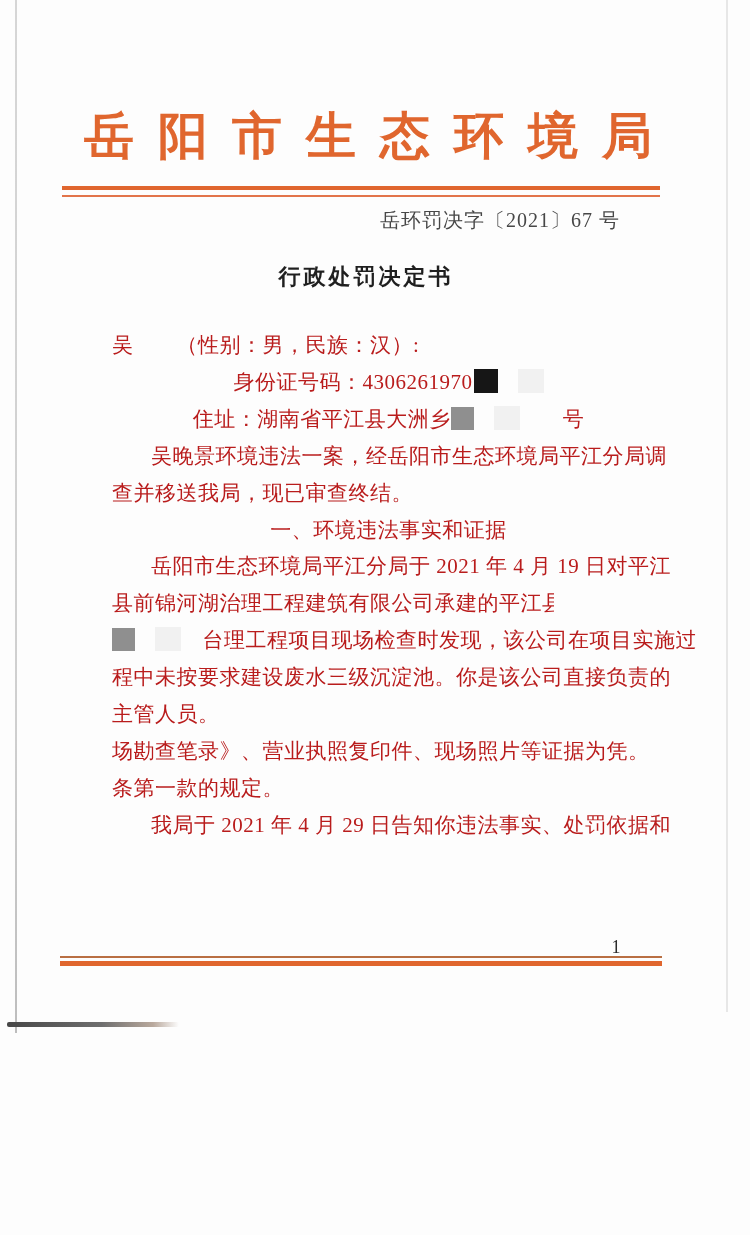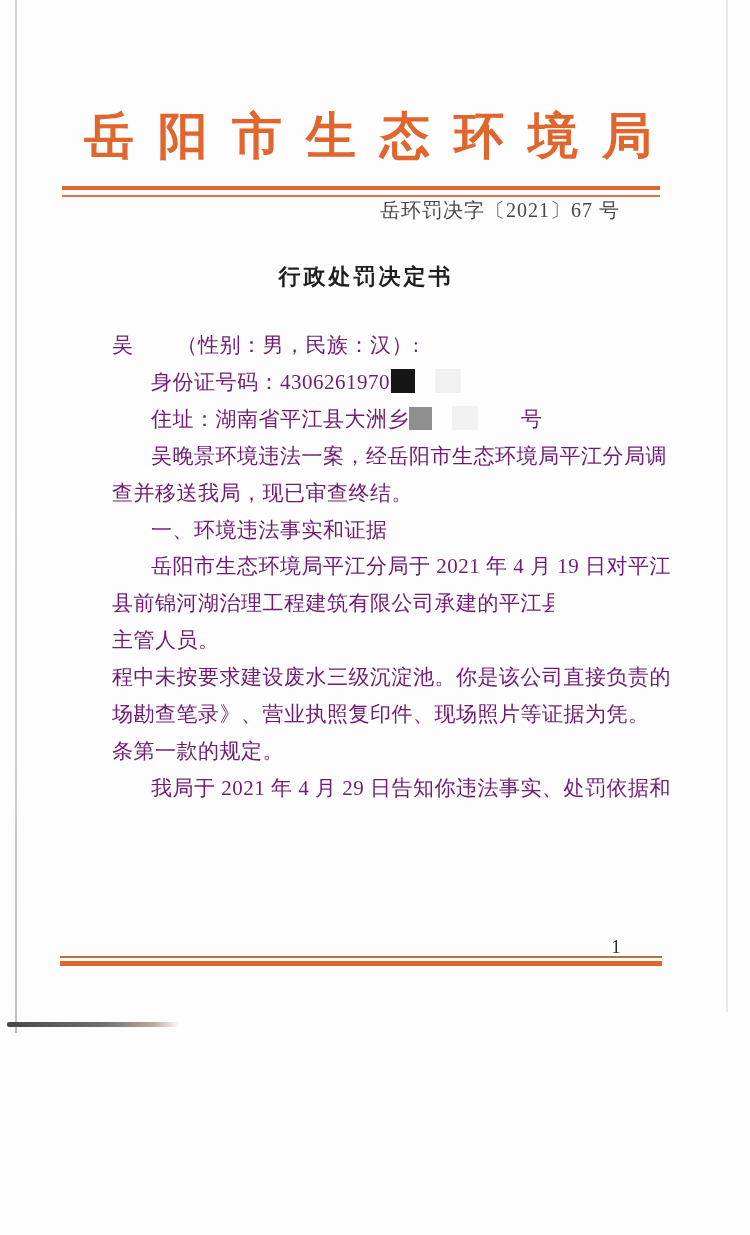--- a/index.html
+++ b/index.html
@@ -41,41 +41,41 @@
   }
   .rule-thick-top {
     position: absolute; left: 62px; top: 186px; width: 598px; height: 4px;
     background: var(--accent, #e0662e);
   }
   .rule-thin-bottom {
     position: absolute; left: 62px; top: 195px; width: 598px; height: 2px;
     background: #e2744a;
   }
   .doc-number {
-    position: absolute; left: 112px; top: 197px; width: 508px;
+    position: absolute; left: 112px; top: 207px; width: 508px;
     text-align: right;
     font-size: 20px; color: #474747; letter-spacing: 1px;
   }
 
   
   .doc-title {
     position: absolute; left: 112px; top: 262px; width: 508px;
     text-align: center;
     font-size: 22px; font-weight: bold; color: #1f1f1f;
     letter-spacing: 3px;
   }
 
   
   .doc-body {
     position: absolute; left: 112px; top: 327px; width: 514px;
-    font-size: 21px; line-height: 36.9px; color: #701a75;
+    font-size: 21px; line-height: 36.9px; color: #b91c1c;
     letter-spacing: 0.5px;
   }
   .doc-line { white-space: nowrap; }
-  .doc-line.indent { padding-left: 39px; }
+  .doc-line.indent { padding-left: 39px; text-align: center; }
 
   .redact {
     display: inline-block; vertical-align: -4px;
   }
   .redact-black { width: 24px; height: 24px; background: #161616; margin-left: 1px; }
   .redact-gray  { width: 23px; height: 23px; background: #8f8f8f; }
   .redact-light { width: 26px; height: 24px; background: #f1f1f1; margin-left: 20px; }
 
   .half-erased { position: relative; display: inline-block; }
   .half-erased::after {
@@ -116,22 +116,23 @@
 
   <div class="doc-body">
       <div class="doc-line"><span>吴　　（性别：男，民族：汉）:</span></div>
       <div class="doc-line indent"><span>身份证号码：4306261970</span><span class="redact redact-black"></span><span class="redact redact-light"></span></div>
       <div class="doc-line indent"><span>住址：湖南省平江县大洲乡</span><span class="redact redact-gray"></span><span class="redact redact-light"></span><span>　　号</span></div>
       <div class="doc-line indent"><span>吴晚景环境违法一案，经岳阳市生态环境局平江分局调</span></div>
       <div class="doc-line"><span>查并移送我局，现已审查终结。</span></div>
       <div class="doc-line indent"><span>一、环境违法事实和证据</span></div>
       <div class="doc-line indent"><span>岳阳市生态环境局平江分局于 2021 年 4 月 19 日对平江</span></div>
       <div class="doc-line"><span>县前锦河湖治理工程建筑有限公司承建的平江</span><span class="half-erased">县</span></div>
+      <div class="doc-line"><span class="redact redact-gray"></span><span class="redact redact-light"></span><span>　台理工程项目现场检查时发现，该公司在项目实施过</span></div>
+      <div class="doc-line"><span>程中未按要求建设废水三级沉淀池。你是该公司直接负责的</span></div>
       <div class="doc-line"><span>主管人员。</span></div>
-      <div class="doc-line"><span>程中未按要求建设废水三级沉淀池。你是该公司直接负责的</span></div>
       <div class="doc-line"><span>场勘查笔录》、营业执照复印件、现场照片等证据为凭。</span></div>
       <div class="doc-line"><span>条第一款的规定。</span></div>
       <div class="doc-line indent"><span>我局于 2021 年 4 月 29 日告知你违法事实、处罚依据和</span></div>
     </div>
 
   <div class="page-number">1</div>
 
   <div class="footer-rule-thin"></div>
   <div class="footer-rule-thick"></div>
 

